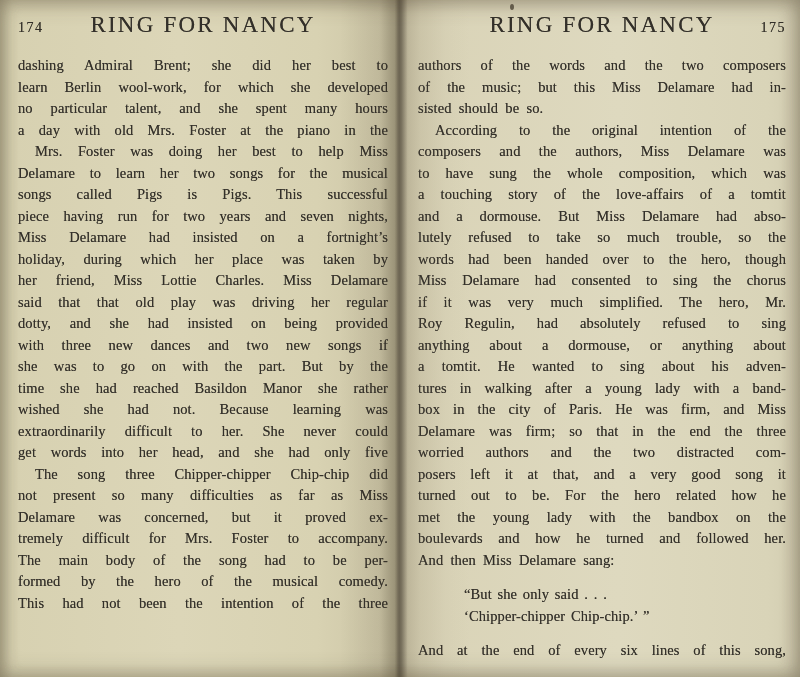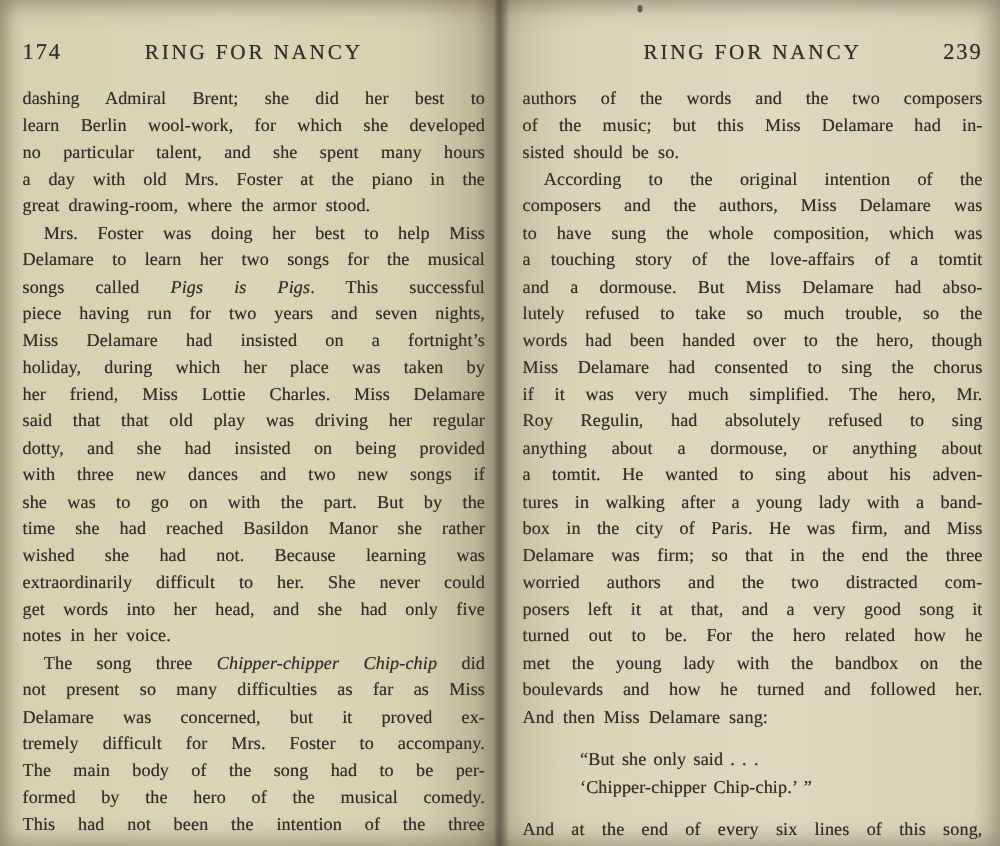--- a/index.html
+++ b/index.html
@@ -33,85 +33,83 @@
            background:#453e30; border-radius:50%; opacity:.75; }
 
   .page-inner { padding-top:14px; }
   .page-left  .page-inner { padding-left:18px; padding-right:9px;  }
   .page-right .page-inner { padding-left:21px; padding-right:14px; }
 
   .page-header {
     display:grid; grid-template-columns:1fr auto 1fr; align-items:baseline;
     line-height:22px; text-shadow:0 0 0.6px rgba(51,46,38,0.65);
   }
-  .page-num { font-size:18px; letter-spacing:1.5px;margin-top:16px; }
+  .page-num { font-size:14px; letter-spacing:1.5px; }
   .page-left  .page-num { grid-column:1; justify-self:start; }
   .page-right .page-num { grid-column:3; justify-self:end; }
-  .running-title { grid-column:2; font-size:17px; letter-spacing:2.2px;font-family:Liberation Serif, serif; }
+  .running-title { grid-column:2; font-size:23px; letter-spacing:2.2px;font-family:Liberation Serif, serif; }
 
   .page-body {
     margin-top:16px; font-size:14.5px; letter-spacing:0.1px; word-spacing:1px;
     text-shadow:0 0 0.6px rgba(51,46,38,0.65);
   }
   .line { line-height:21.5px; height:21.5px; text-align:justify; text-align-last:justify; overflow:hidden; }
   .line.end   { text-align:left; text-align-last:left; word-spacing:3.5px; }
   .line.indent{ text-indent:17px; }
   .line.verse { padding-left:46px; text-align:left; text-align-last:left; word-spacing:2px; }
   .line.gap   { margin-top:13px; }
-  .italic { font-style:italic; }
+  .italic { }
 </style>
 </head>
 <body>
 
 <div class="spread">
 
   <div class="page page-left">
     <div class="page-inner">
       <div class="page-header">
         <span class="page-num">174</span>
         <span class="running-title">RING FOR NANCY</span>
       </div>
       <div class="page-body">
           <div class="line"><span>dashing Admiral Brent; she did her best to</span></div>
           <div class="line"><span>learn Berlin wool-work, for which she developed</span></div>
           <div class="line"><span>no particular talent, and she spent many hours</span></div>
           <div class="line"><span>a day with old Mrs. Foster at the piano in the</span></div>
-          <div class="line end"><span>great drawing-room, where the armor stood.</span></div>
           <div class="line indent"><span>Mrs. Foster was doing her best to help Miss</span></div>
           <div class="line"><span>Delamare to learn her two songs for the musical</span></div>
           <div class="line"><span>songs called </span><span class="italic">Pigs is Pigs</span><span>. This successful</span></div>
           <div class="line"><span>piece having run for two years and seven nights,</span></div>
           <div class="line"><span>Miss Delamare had insisted on a fortnight’s</span></div>
           <div class="line"><span>holiday, during which her place was taken by</span></div>
           <div class="line"><span>her friend, Miss Lottie Charles. Miss Delamare</span></div>
           <div class="line"><span>said that that old play was driving her regular</span></div>
           <div class="line"><span>dotty, and she had insisted on being provided</span></div>
           <div class="line"><span>with three new dances and two new songs if</span></div>
           <div class="line"><span>she was to go on with the part. But by the</span></div>
           <div class="line"><span>time she had reached Basildon Manor she rather</span></div>
           <div class="line"><span>wished she had not. Because learning was</span></div>
           <div class="line"><span>extraordinarily difficult to her. She never could</span></div>
           <div class="line"><span>get words into her head, and she had only five</span></div>
-          <div class="line end"><span>notes in her voice.</span></div>
           <div class="line indent"><span>The song three </span><span class="italic">Chipper-chipper Chip-chip</span><span> did</span></div>
           <div class="line"><span>not present so many difficulties as far as Miss</span></div>
           <div class="line"><span>Delamare was concerned, but it proved ex-</span></div>
           <div class="line"><span>tremely difficult for Mrs. Foster to accompany.</span></div>
           <div class="line"><span>The main body of the song had to be per-</span></div>
           <div class="line"><span>formed by the hero of the musical comedy.</span></div>
           <div class="line"><span>This had not been the intention of the three</span></div>
         </div>
     </div>
   </div>
 
   <div class="page page-right">
     <div class="page-inner">
       <div class="page-header">
         <span class="running-title">RING FOR NANCY</span>
-        <span class="page-num">239</span>
+        <span class="page-num">175</span>
       </div>
       <div class="page-body">
           <div class="line"><span>authors of the words and the two composers</span></div>
           <div class="line"><span>of the music; but this Miss Delamare had in-</span></div>
           <div class="line end"><span>sisted should be so.</span></div>
           <div class="line indent"><span>According to the original intention of the</span></div>
           <div class="line"><span>composers and the authors, Miss Delamare was</span></div>
           <div class="line"><span>to have sung the whole composition, which was</span></div>
           <div class="line"><span>a touching story of the love-affairs of a tomtit</span></div>
           <div class="line"><span>and a dormouse. But Miss Delamare had abso-</span></div>

